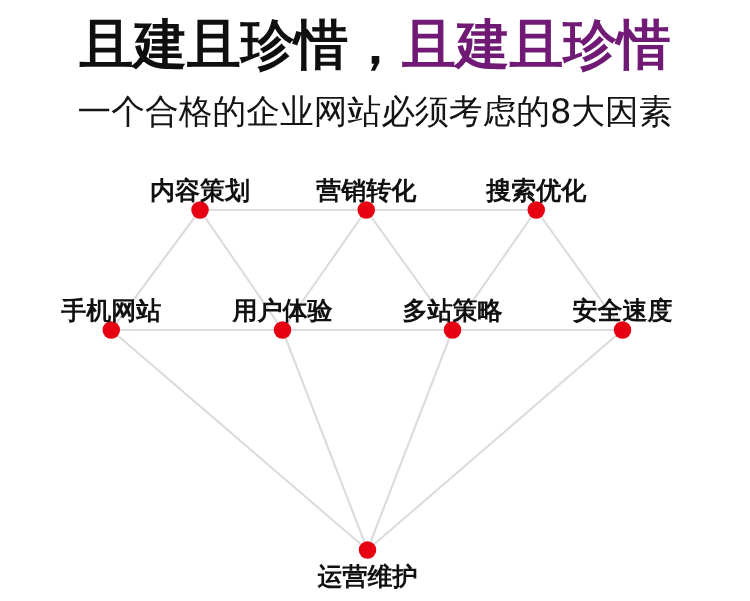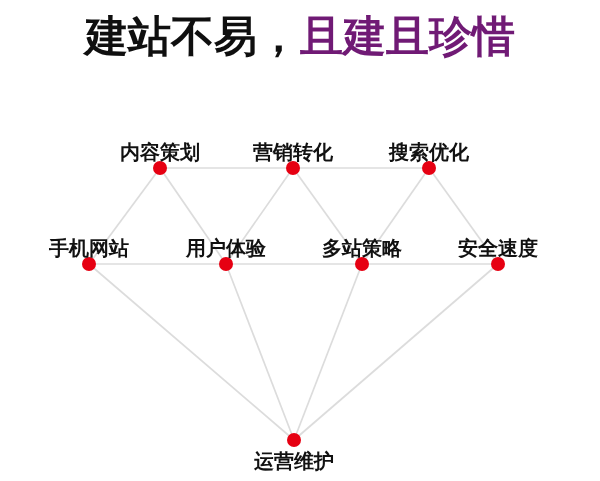--- a/index.html
+++ b/index.html
@@ -84,16 +84,17 @@
       <text x="226" y="255" text-anchor="middle" fill="#111111" class="node-label">用户体验</text>
       <circle cx="362" cy="264" r="7" fill="#e60012"></circle>
       <text x="362" y="255" text-anchor="middle" fill="#111111" class="node-label">多站策略</text>
       <circle cx="498" cy="264" r="7" fill="#e60012"></circle>
       <text x="498" y="255" text-anchor="middle" fill="#111111" class="node-label">安全速度</text>
       <circle cx="294" cy="440" r="7" fill="#e60012"></circle>
       <text x="294" y="468" text-anchor="middle" fill="#111111" class="node-label">运营维护</text>
     </svg>
 
   <header class="head">
-    <h1 class="title"><span class="black-part" style="color: rgb(15, 15, 15);">建站不易，</span><span class="red-part" style="color: #701a75;">且建且珍惜</span></h1>
+    <h1 class="title"><span class="black-part" style="color: rgb(15, 15, 15);">且建且珍惜，</span><span class="red-part" style="color: #701a75;">且建且珍惜</span></h1>
+    <div class="subtitle">一个合格的企业网站必须考虑的8大因素</div>
   </header>
 
 </div>
 
 </body></html>

